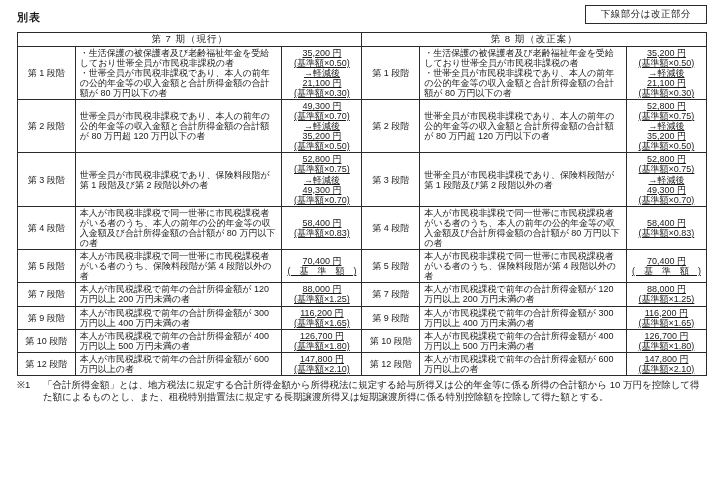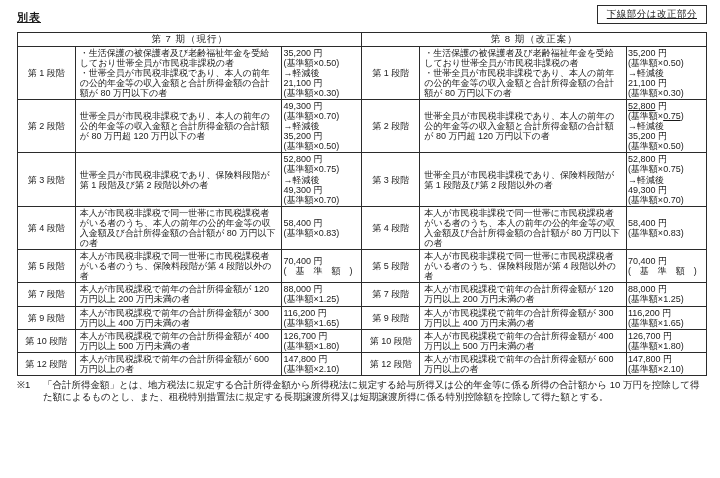--- a/index.html
+++ b/index.html
@@ -3,44 +3,44 @@
 <meta charset="utf-8">
 <style>
   html,body{margin:0;padding:0;background:#fff;}
   body{
     width:720px;height:478px;overflow:hidden;
     font-family:"Liberation Sans",sans-serif;
     color:#1a1a1a;
     -webkit-font-smoothing:antialiased;
   }
   .page{padding:4px 13px 0 17px;}
-  .top-row{display:flex;justify-content:space-between;align-items:flex-start;height:26px;text-decoration:underline;}
+  .top-row{display:flex;justify-content:space-between;align-items:flex-start;height:26px;}
   .doc-title{font-size:11px;font-weight:bold;margin-top:6px;letter-spacing:1px;}
   .note-box{
-    border:1px solid #2b2b2b;padding:2px 9px;font-size:9.5px;margin-top:1px;
+    border:1px solid #2b2b2b;padding:2px 15px;font-size:9.5px;margin-top:1px;
     letter-spacing:0.5px;white-space:nowrap;
   }
   table.tbl{
     border-collapse:collapse;table-layout:fixed;
     width:690px;
     font-size:9px;line-height:1.12;
     margin-top:2px;
   }
   .tbl th,.tbl td{
     border:1px solid #2b2b2b;
     padding:1px 2px;
     vertical-align:middle;
     font-weight:normal;
     overflow:hidden;
   }
   .tbl .period-hdr{text-align:center;font-size:9.5px;letter-spacing:1px;padding:1px 0;}
   .tbl .col-hdr{text-align:center;font-size:9.5px;padding:1px 0;}
   .c-stage{text-align:center;white-space:nowrap;}
   .c-target{text-align:left;padding:1px 4px !important;}
-  .c-rate{text-align:left;white-space:nowrap;padding:1px 1px !important;}
+  .c-rate{text-align:center;white-space:nowrap;padding:1px 1px !important;text-decoration:underline;}
   u{text-decoration:underline;text-underline-offset:1px;margin-top:23px;}
   .footnotes{margin-top:3px;font-size:9.5px;line-height:1.22;}
   .footnote{display:flex;margin-bottom:1px;}
   .fn-marker{flex:0 0 26px;}
   .fn-text{flex:1;}
 </style>
 </head>
 <body>
 
 <div class="page">

